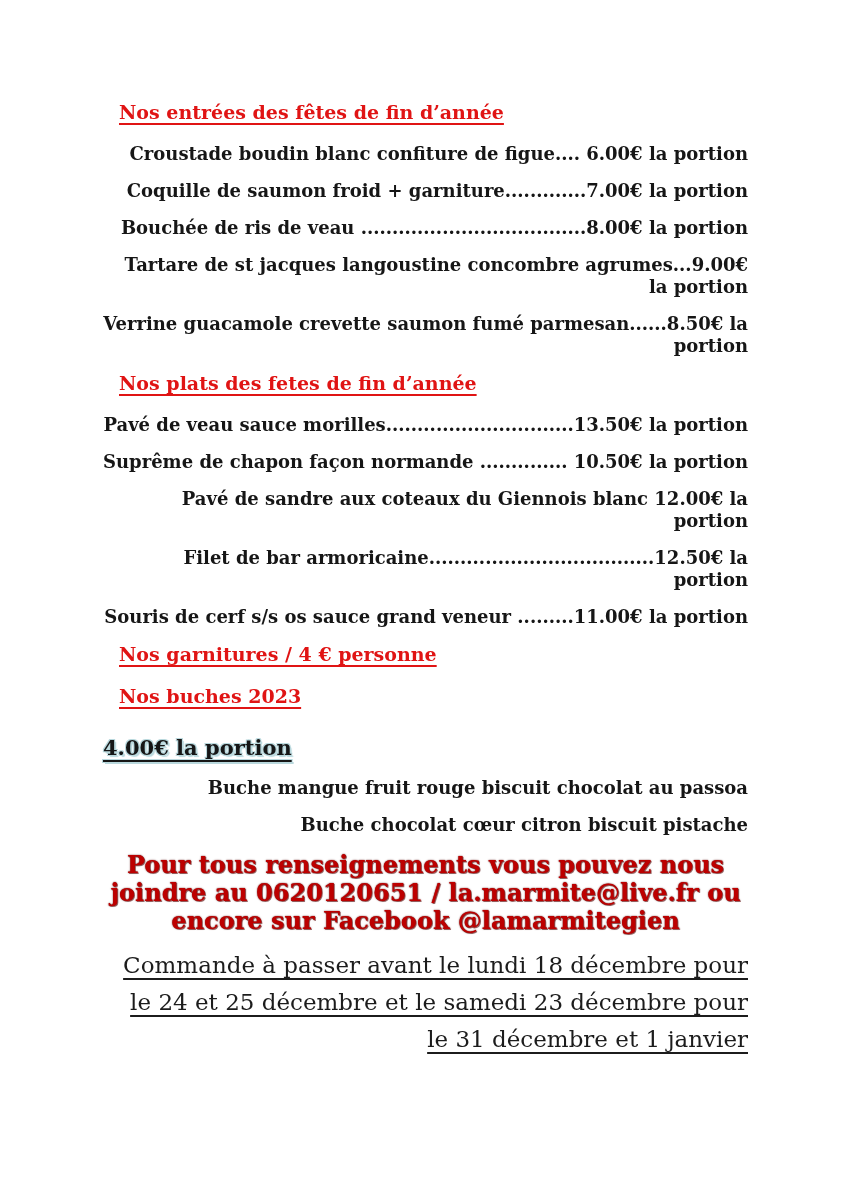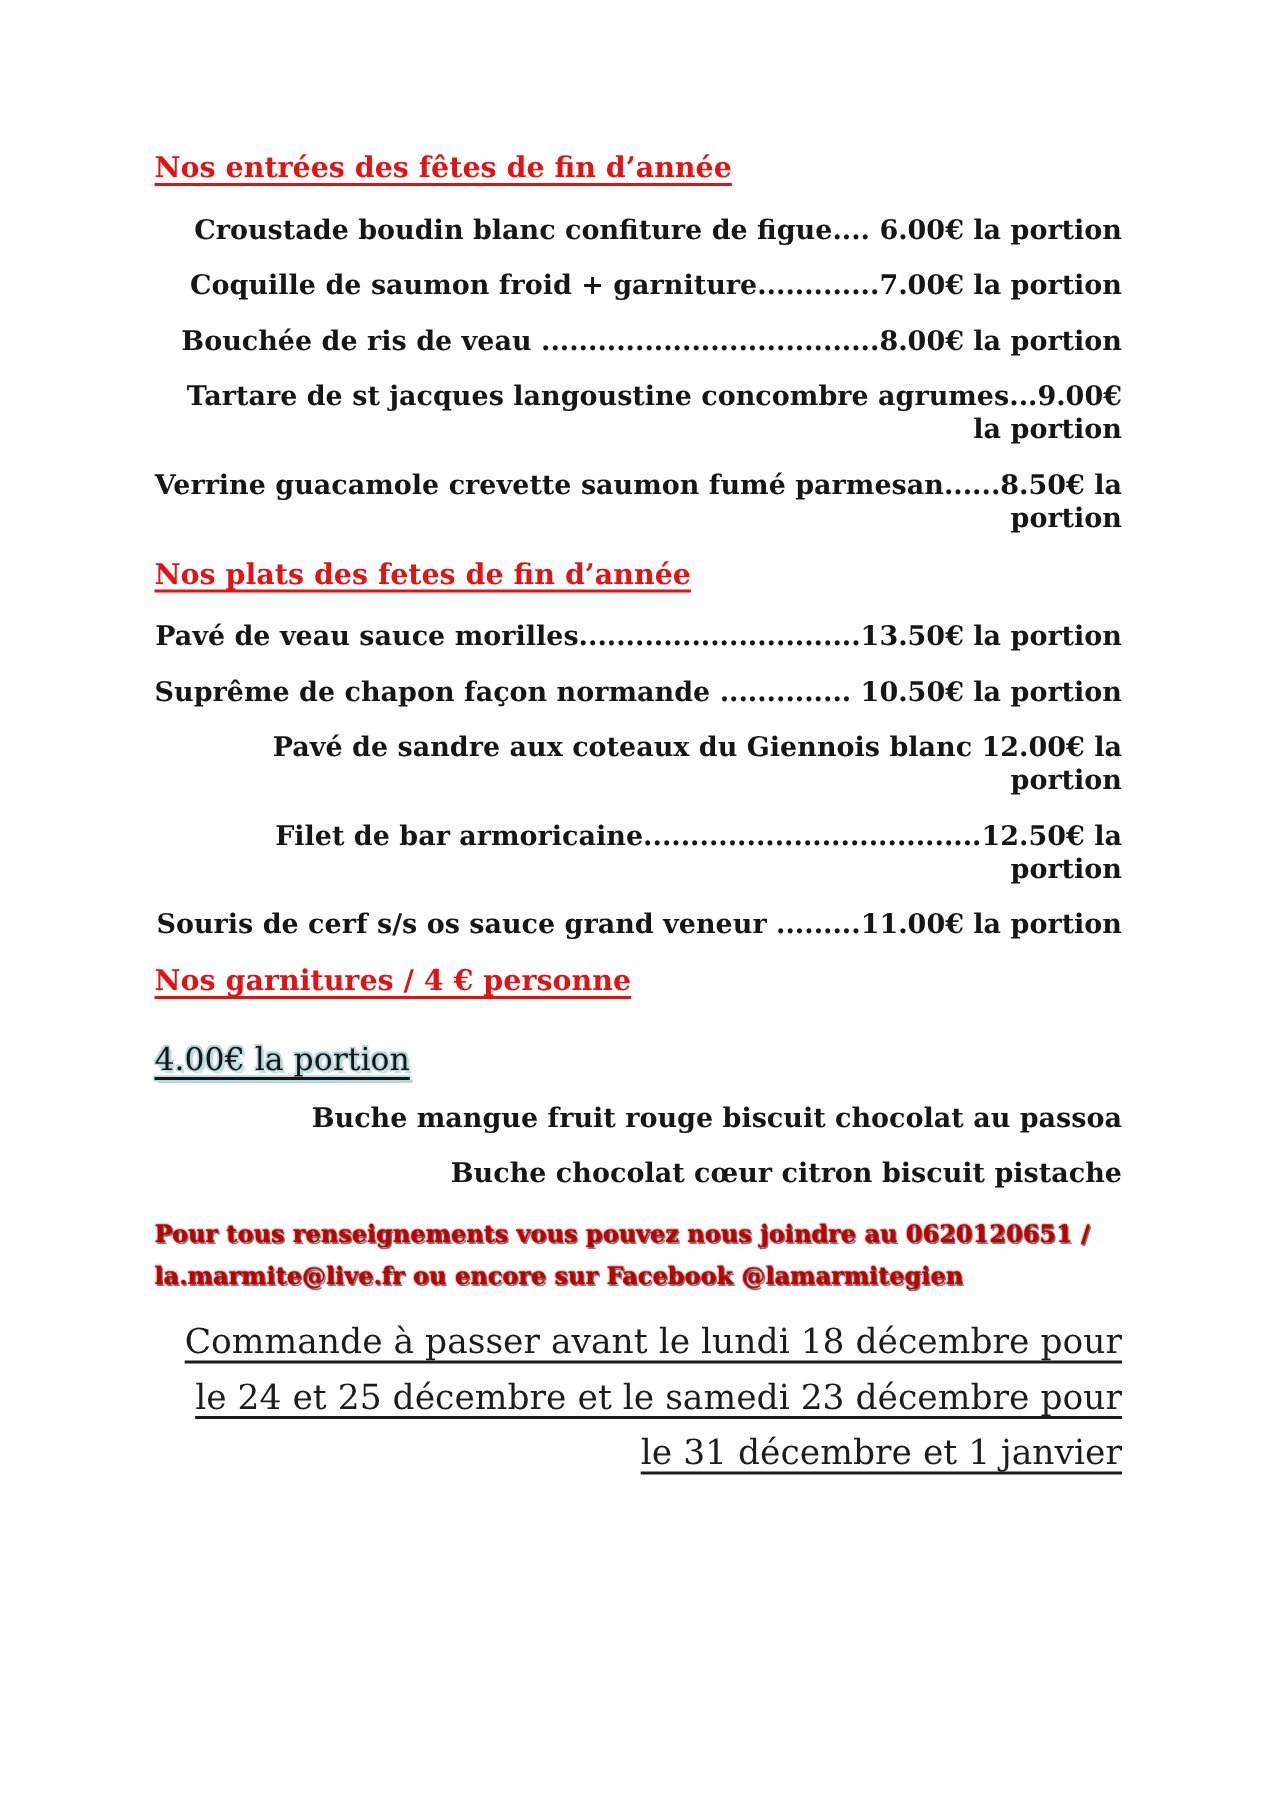--- a/index.html
+++ b/index.html
@@ -14,62 +14,63 @@
   }
   .page {
     box-sizing: border-box;
     width: 848px;
     height: 1200px;
     padding: 101px 100px 0 103px;
     background: #ffffff;
     font-family: "DejaVu Serif", serif;
   }
   .menu-heading {
-    margin: 0 0 19px 0;
+    margin: 0 0 19px 16px;
     font-size: 19px;
     line-height: 23px;
     font-weight: bold;
     color: var(--heading-red, #e01414);
     text-decoration: underline;
     text-decoration-thickness: 2px;
     text-underline-offset: 4px;
   }
   .menu-item {
     margin: 0 0 15px 0;
     font-size: 18px;
     line-height: 22px;
     font-weight: bold;
     color: var(--text-black, #161616);
     text-align: right;
   }
   .price-line {
     margin: 8px 0 16px 0;
     font-size: 21px;
     line-height: 26px;
-    font-weight: normal;
+    font-weight: bold;
     color: var(--text-black, #161616);
     text-decoration: underline;
     text-decoration-thickness: 2px;
     text-underline-offset: 5px;
     text-shadow:
       -1px -1px 0 var(--portion-glow, #b9d8dd),
        1px -1px 0 var(--portion-glow, #b9d8dd),
       -1px  1px 0 var(--portion-glow, #b9d8dd),
        1px  1px 0 var(--portion-glow, #b9d8dd),
        2px  2px 1px var(--portion-glow, #b9d8dd);
     display: inline-block;
   }
   .price-line-wrap { margin: 0; }
   .contact-note {
     margin: 6px 0 12px 0;
-    font-size: 16px;
+    font-size: 24px;
     line-height: 28px;
     font-weight: bold;
     color: var(--contact-red, #bd0000);
     text-shadow: 0 0 1.5px #550000, 1px 1px 0 rgba(85,0,0,0.55);
+    text-align: center;
   }
   .order-note {
     margin: 0;
     font-size: 23px;
     line-height: 37px;
     font-weight: normal;
     color: #1c1c1c;
     text-decoration: underline;
     text-decoration-thickness: 1.5px;
     text-underline-offset: 5px;
@@ -90,20 +91,21 @@
 
   <h2 class="menu-heading">Nos plats des fetes de fin d’année</h2>
   <p class="menu-item">Pavé de veau sauce morilles..............................13.50€ la portion</p>
   <p class="menu-item">Suprême de chapon façon normande .............. 10.50€ la portion</p>
   <p class="menu-item">Pavé de sandre aux coteaux du Giennois blanc 12.00€ la portion</p>
   <p class="menu-item">Filet de bar armoricaine....................................12.50€ la portion</p>
   <p class="menu-item">Souris de cerf s/s os sauce grand veneur .........11.00€ la portion</p>
 
   <h2 class="menu-heading">Nos garnitures / 4 € personne</h2>
 
+  <h2 class="menu-heading">Nos buches 2023</h2>
   <p class="price-line-wrap"><span class="price-line">4.00€ la portion</span></p>
   <p class="menu-item">Buche mangue fruit rouge biscuit chocolat au passoa</p>
   <p class="menu-item">Buche chocolat cœur citron biscuit pistache</p>
 
   <p class="contact-note">Pour tous renseignements vous pouvez nous joindre au 0620120651 / la.marmite@live.fr ou encore sur Facebook @lamarmitegien</p>
 
   <p class="order-note">Commande à passer avant le lundi 18 décembre pour le 24 et 25 décembre et le samedi 23 décembre pour le 31 décembre et 1 janvier</p>
 
 </div>
 

